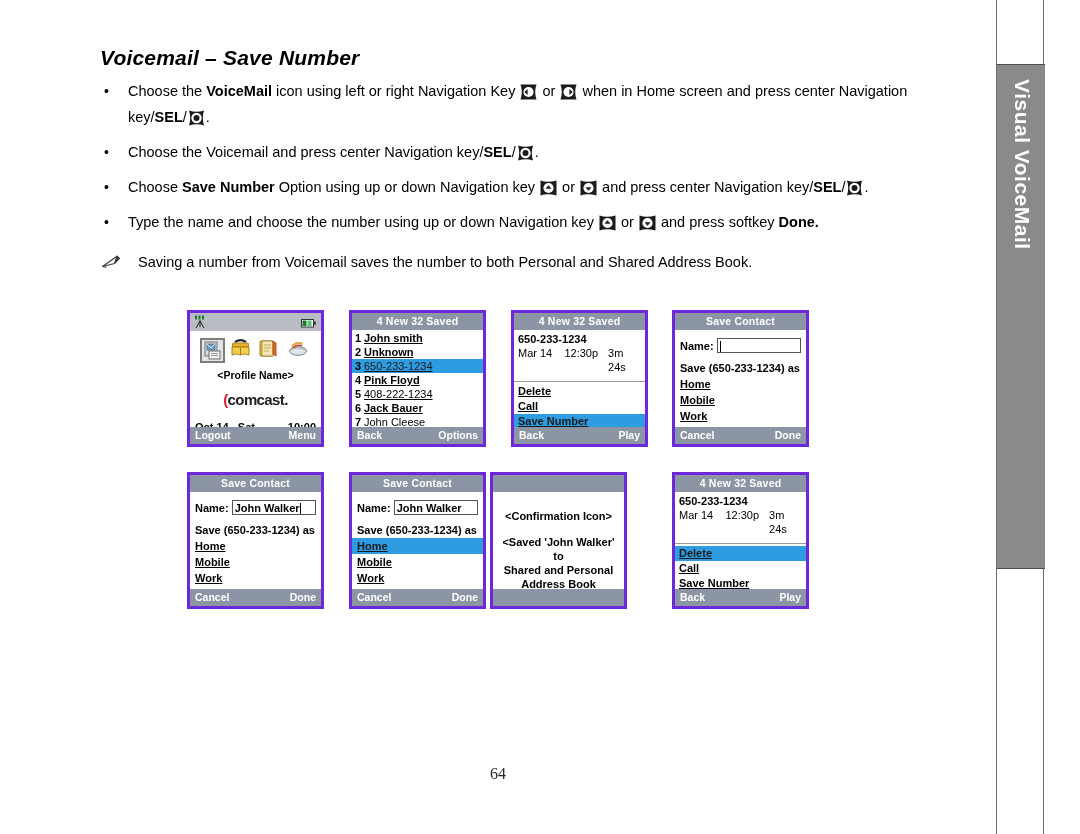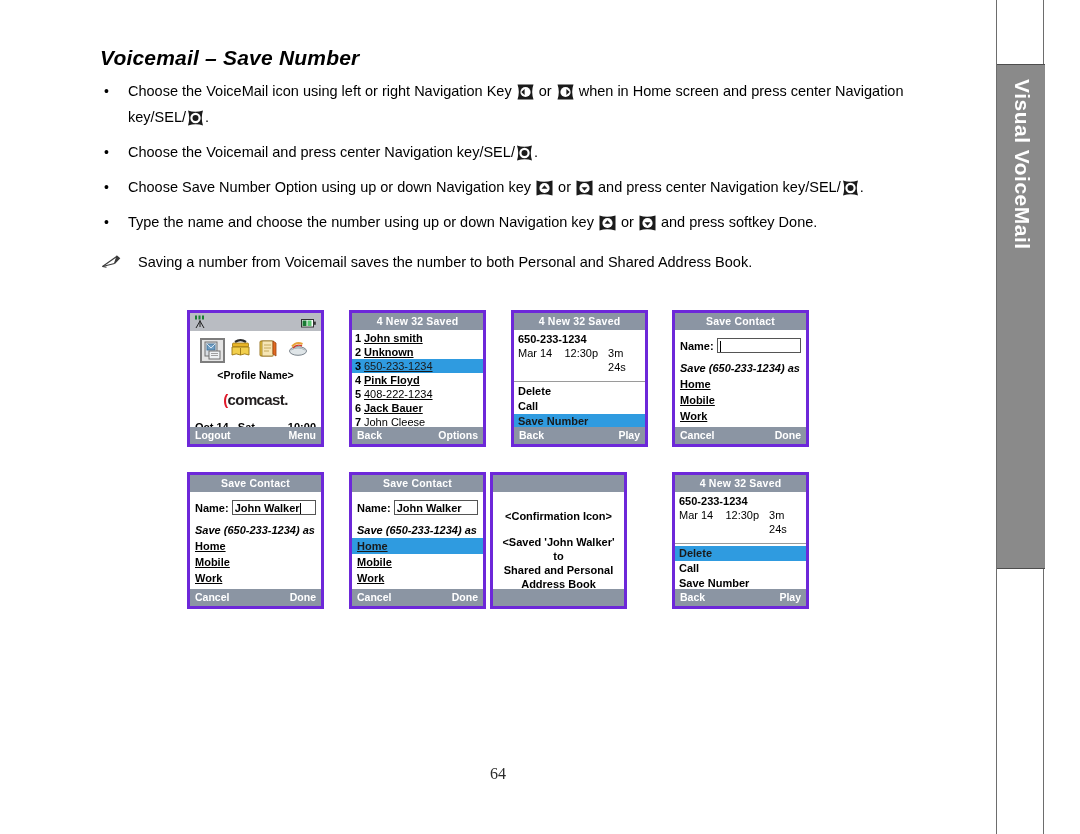--- a/index.html
+++ b/index.html
@@ -88,21 +88,21 @@
     line-height: 26px;
     color: #000;
   }
   ul.steps > li::before {
     content: "\2022";
     position: absolute;
     left: 4px;
     top: 0px;
     font-size: 14px;
   }
-  .b { font-weight: normal; }
+  .b { font-weight: bold; }
 
   
   .navkey {
     display: inline-block;
     width: 19px;
     height: 18px;
     vertical-align: -5px;
     position: relative;
   }
   .navkey svg { display: block; }
@@ -265,21 +265,21 @@
   }
   .det-meta span:nth-child(1) { width: 40px; }
   .det-opts { padding: 2px 0 0 0; }
   .optrow {
     font-size: 11px;
     line-height: 15px;
     height: 15px;
     padding: 0 4px;
     font-weight: bold;
   }
-  .optrow .u { }
+  .optrow .u { text-decoration: underline; }
   .optrow.sel { background: #2f9be0; }
   .optrow.sel .u { color: #1a1a1a; }
 
   
   .sc-namerow {
     display: flex;
     align-items: center;
     padding: 8px 5px 0 5px;
   }
   .sc-label { font-weight: bold; font-size: 11px; margin-right: 3px; }
@@ -301,21 +301,20 @@
     display: inline-block;
     width: 1px;
     height: 11px;
     background: #000;
     vertical-align: -2px;
   }
   .sc-saveas {
     font-weight: bold;
     font-size: 11px;
     padding: 9px 5px 2px 5px;
-    font-style: italic;
   }
   .sc-opt {
     font-size: 11px;
     font-weight: bold;
     line-height: 16px;
     height: 16px;
     padding: 0 5px;
   }
   .sc-opt .u { text-decoration: underline; }
   .sc-opt.sel { background: #2f9be0; }

